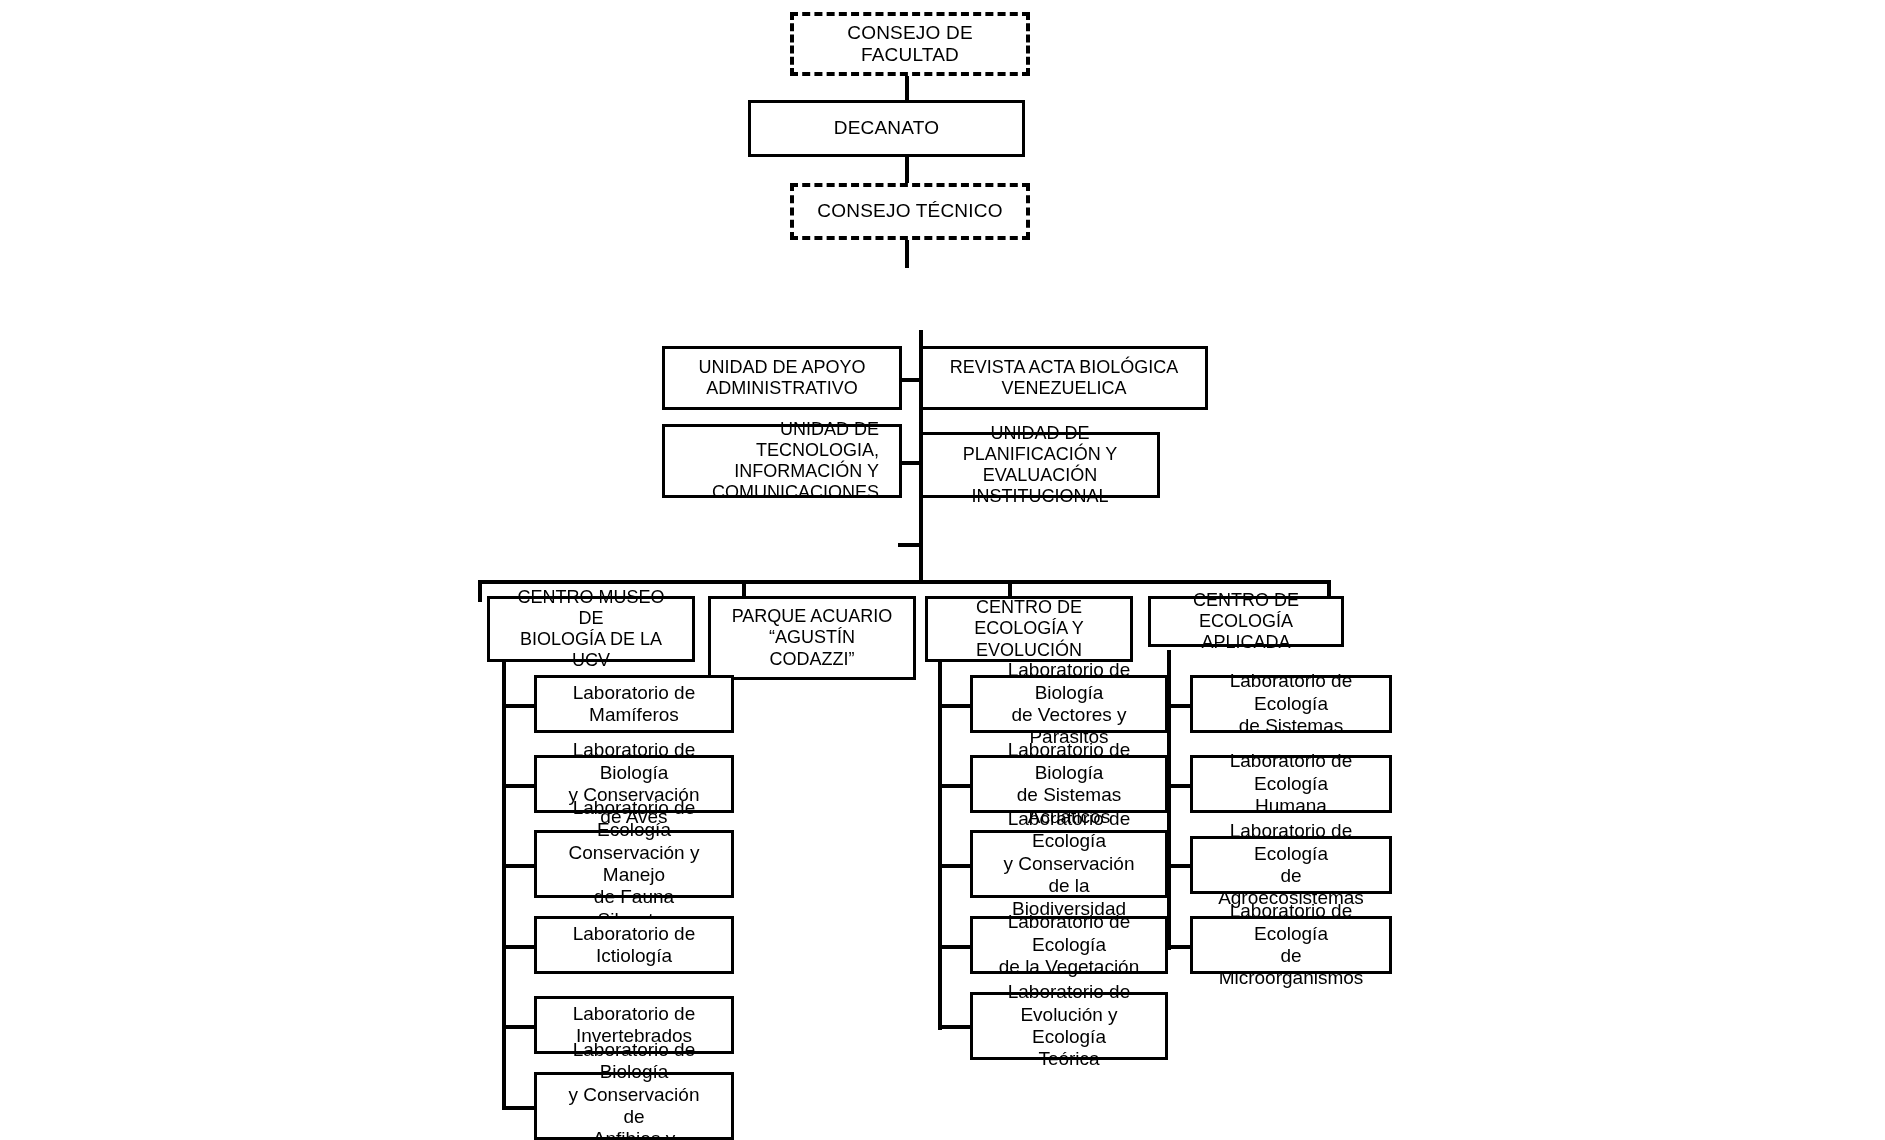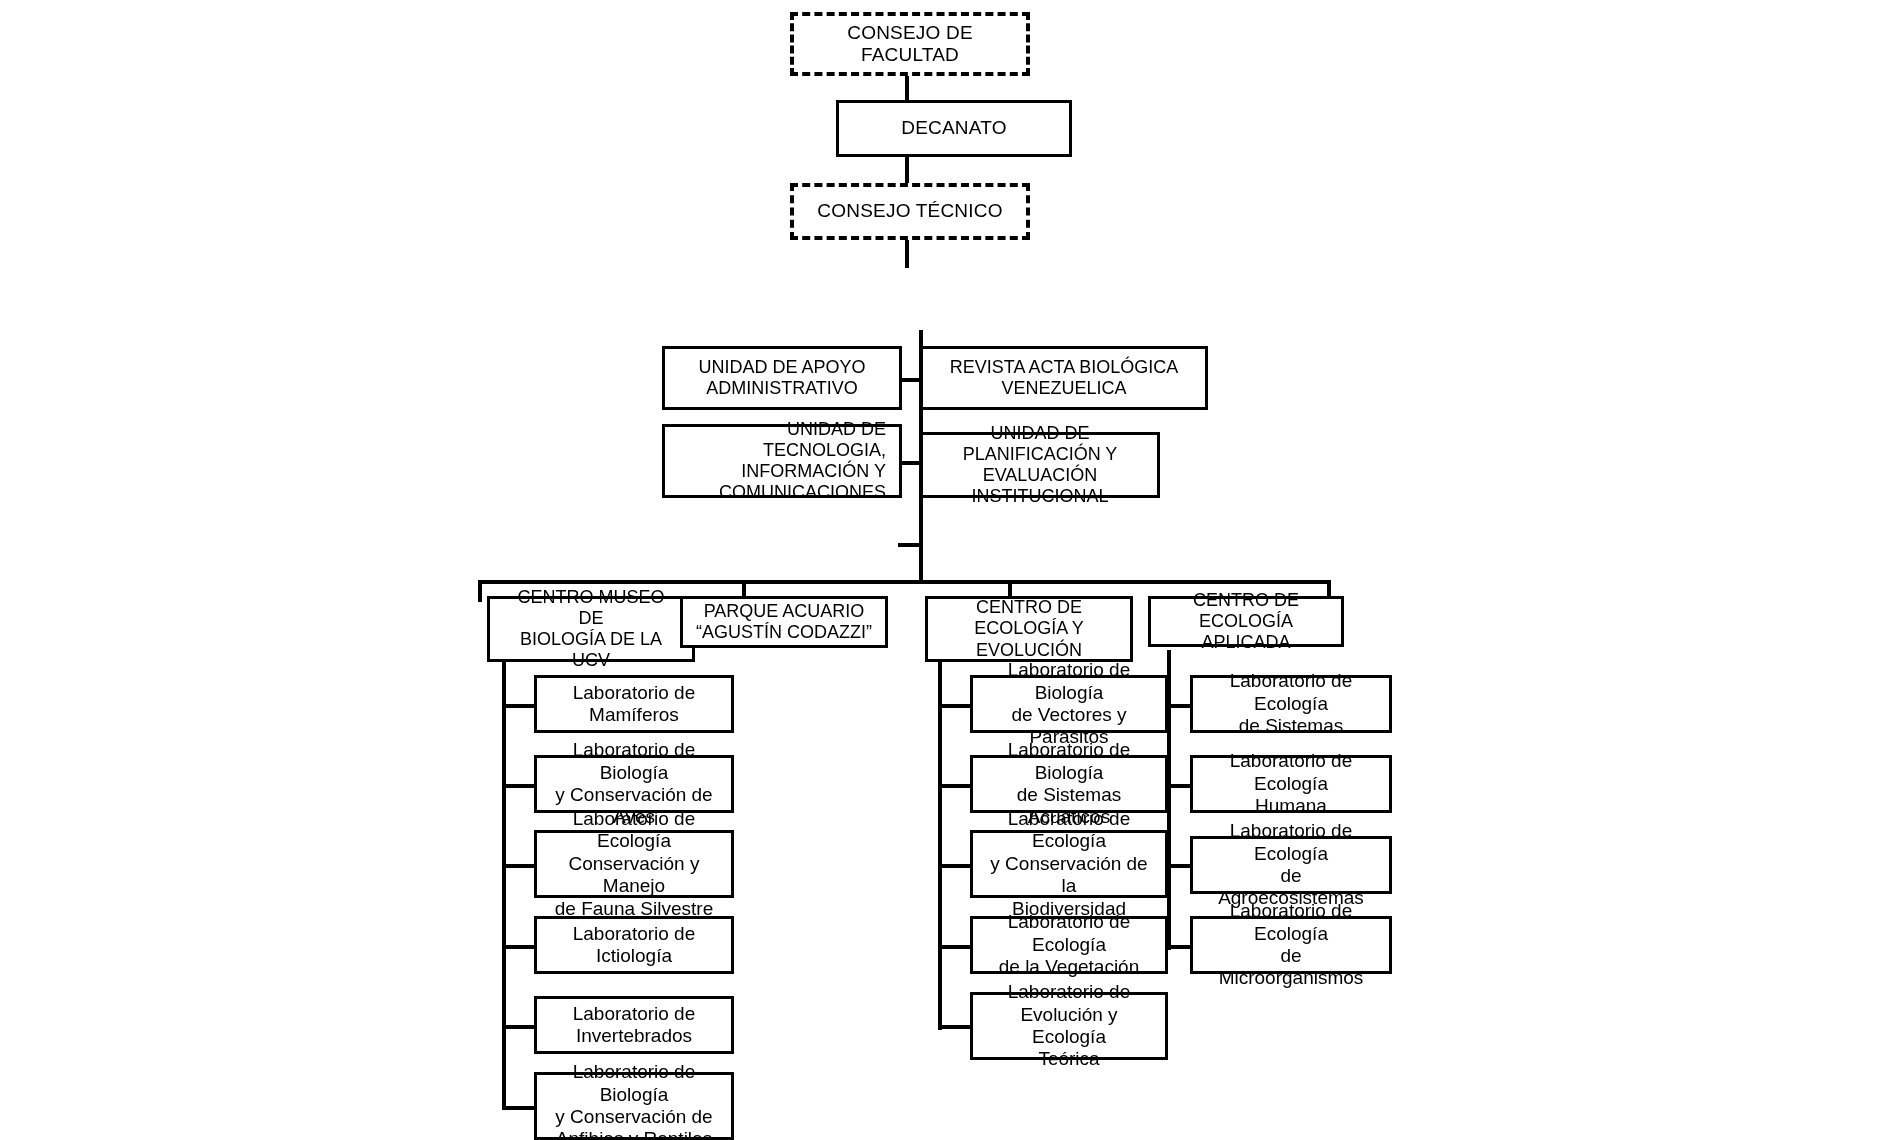--- a/index.html
+++ b/index.html
@@ -29,21 +29,21 @@
     text-align: center;
     line-height: 1.18;
     z-index: 5;
   }
   .node.dashed {
     border-style: dashed;
     border-width: 4px;
   }
   .node .txt {
     display: block;
-    padding: 0 13px;
+    padding: 0 20px;
     white-space: pre-line;
   }
   
   .lvl-top .txt { font-size: 19px; letter-spacing: .2px; }
   .lvl-unit .txt { font-size: 18px; }
   .lvl-center .txt { font-size: 18px; }
   .lvl-lab .txt { font-size: 19px; }
 
   .line {
     position: absolute;
@@ -97,21 +97,21 @@
   <div class="line vline" style="left:1167px; top:650px; height:300px;"></div>
   <div class="line hline" style="left:1167px; top:704px; width:24px;"></div>
   <div class="line hline" style="left:1167px; top:784px; width:24px;"></div>
   <div class="line hline" style="left:1167px; top:864px; width:24px;"></div>
   <div class="line hline" style="left:1167px; top:945px; width:24px;"></div>
 
   <div class="node dashed lvl-top" style="left:790px; top:12px; width:240px; height:64px;">
     <span class="txt">CONSEJO DE FACULTAD</span>
   </div>
 
-  <div class="node lvl-top" style="left:836px; top:100px; width:236px; height:57px;">
+  <div class="node lvl-top" style="left:748px; top:100px; width:277px; height:57px;">
     <span class="txt">DECANATO</span>
   </div>
 
   <div class="node dashed lvl-top" style="left:790px; top:183px; width:240px; height:57px;">
     <span class="txt">CONSEJO TÉCNICO</span>
   </div>
 
 
   <div class="node lvl-unit" style="left:662px; top:346px; width:240px; height:64px;">
     <span class="txt">UNIDAD DE APOYO
@@ -133,21 +133,21 @@
   <div class="node lvl-unit" style="left:920px; top:432px; width:240px; height:66px;">
     <span class="txt">UNIDAD DE PLANIFICACIÓN Y
 EVALUACIÓN INSTITUCIONAL</span>
   </div>
 
   <div class="node lvl-center" style="left:487px; top:596px; width:208px; height:66px;">
     <span class="txt">CENTRO MUSEO DE
 BIOLOGÍA DE LA UCV</span>
   </div>
 
-  <div class="node lvl-center" style="left:680px; top:596px; width:208px; height:52px;">
+  <div class="node lvl-center" style="left:708px; top:596px; width:208px; height:84px;">
     <span class="txt">PARQUE ACUARIO
 “AGUSTÍN CODAZZI”</span>
   </div>
 
   <div class="node lvl-center" style="left:925px; top:596px; width:208px; height:66px;">
     <span class="txt">CENTRO DE ECOLOGÍA Y
 EVOLUCIÓN</span>
   </div>
 
   <div class="node lvl-center" style="left:1148px; top:596px; width:196px; height:51px;">

